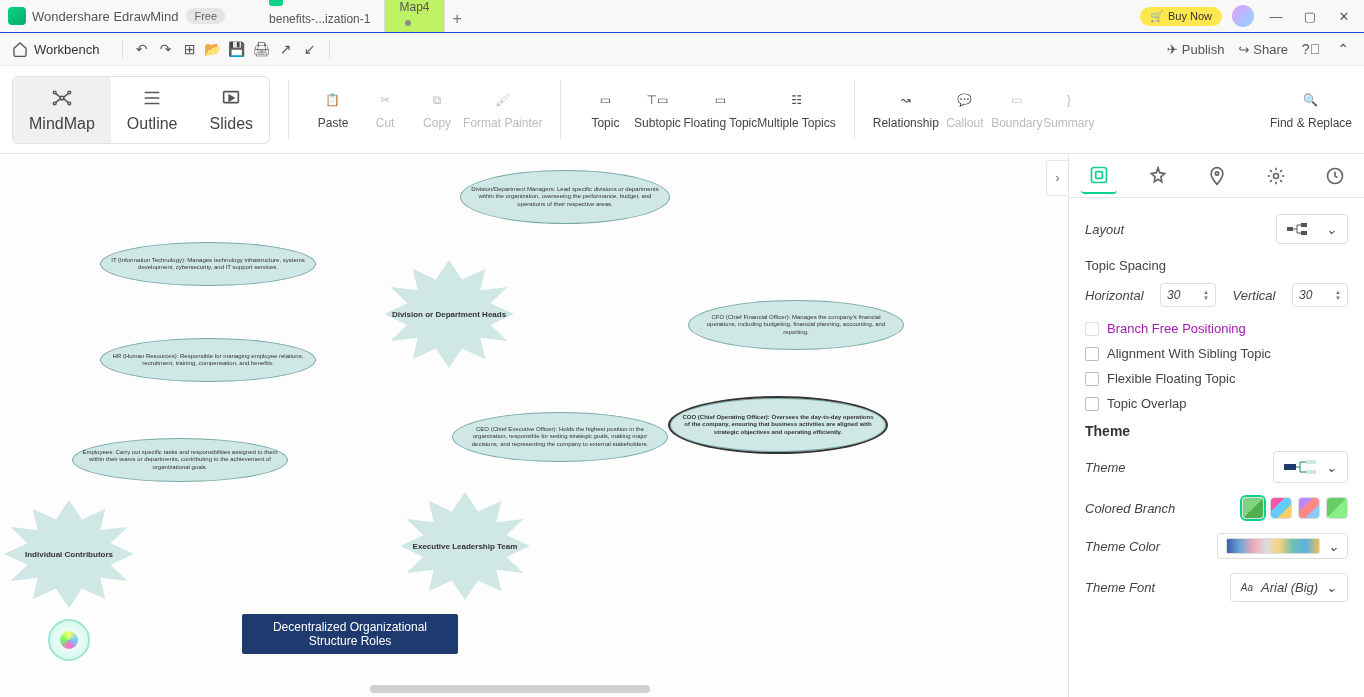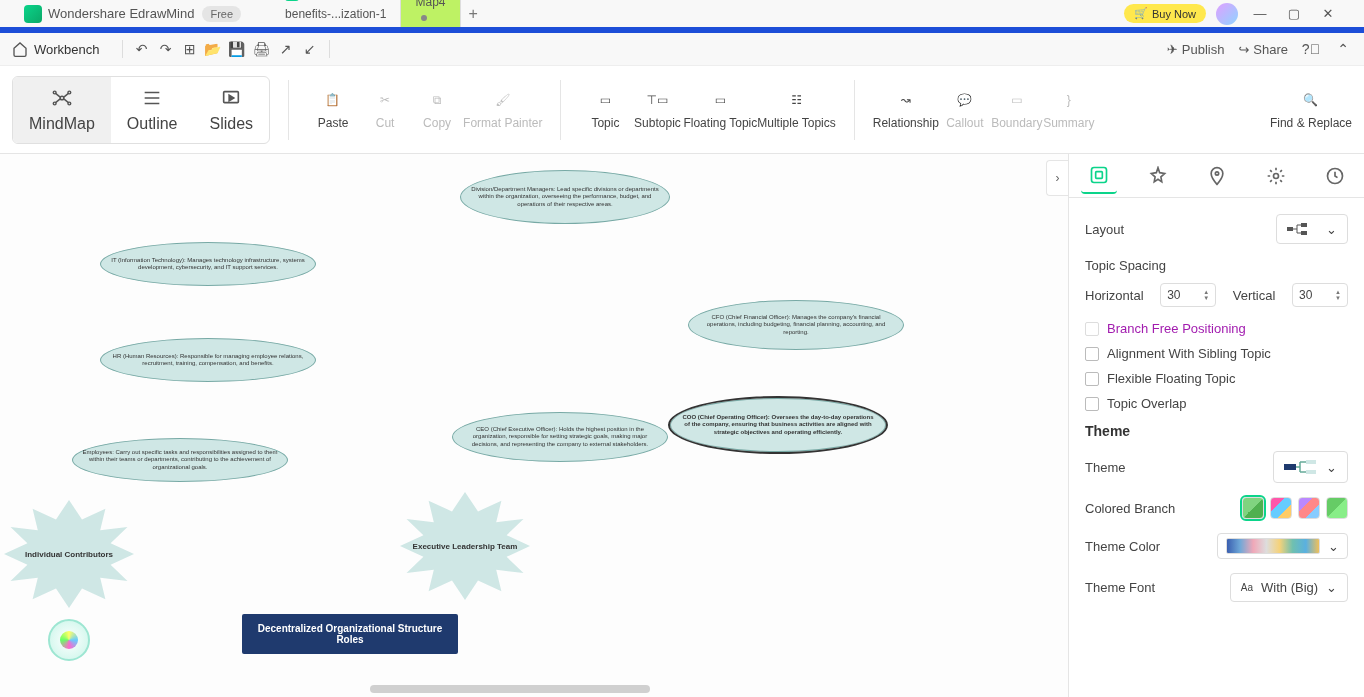--- a/index.html
+++ b/index.html
@@ -1,19 +1,19 @@
 <!DOCTYPE html>
 <html><head>
 <meta charset="utf-8">
 <style>
 * { box-sizing: border-box; margin: 0; padding: 0; font-family: -apple-system, BlinkMacSystemFont, "Segoe UI", Arial, sans-serif; }
 body { width: 1364px; height: 697px; background: #fff; overflow: hidden; position: relative; font-size: 12px; color: #333; }
 
 
-.titlebar { height: 33px; display: flex; align-items: center; background: #f8f8f8; border-bottom: 6px solid #1d4ed8; padding: 0 24px; }
+.titlebar { height: 33px; display: flex; align-items: center; background: #f8f8f8; border-bottom: 1px solid #1d4ed8; padding: 0 8px; }
 .app-logo { width: 18px; height: 18px; background: linear-gradient(135deg,#0bd48a,#0aa868); border-radius: 4px; margin-right: 6px; }
 .app-name { font-size: 13px; font-weight: 500; color: #555; margin-right: 8px; }
 .free-badge { background: #e5e5e5; color: #666; font-size: 11px; padding: 2px 8px; border-radius: 10px; margin-right: 30px; }
 .tabs { display: flex; align-items: flex-end; height: 100%; }
 .tab { padding: 6px 14px; font-size: 12px; color: #555; border-radius: 6px 6px 0 0; display: flex; align-items: flex-start; gap: 6px; position: relative; flex-direction: column; }
 .tab.active { background: #bef264; border: 1px solid #ddd; border-bottom: none; }
 .tab-icon { width: 14px; height: 14px; background: #0bd48a; border-radius: 3px; }
 .tab-dot { width: 6px; height: 6px; background: #888; border-radius: 50%; margin-left: 6px; }
 .tab-new { padding: 4px 8px; color: #777; font-size: 16px; cursor: pointer; }
 .title-right { margin-left: auto; display: flex; align-items: center; gap: 10px; }
@@ -41,32 +41,32 @@
 .ribbon-sep { width: 1px; height: 60px; background: #e5e5e5; margin: 0 18px; }
 .rb-btn { display: flex; flex-direction: column; align-items: center; gap: 6px; font-size: 12px; color: #444; min-width: 52px; }
 .rb-btn.disabled { color: #bbb; }
 .rb-icon { width: 20px; height: 20px; display: flex; align-items: center; justify-content: center; }
 .find-replace { margin-left: auto; display: flex; flex-direction: column; align-items: center; gap: 6px; font-size: 12px; color: #444; }
 
 
 .canvas { position: absolute; top: 154px; left: 0; right: 296px; bottom: 0; background: #fdfdfd; overflow: hidden; }
 .node-ellipse { position: absolute; background: #cfe7e5; border: 1px solid #77a9a5; border-radius: 50%; display: flex; align-items: center; justify-content: center; text-align: center; font-size: 6px; color: #333; padding: 8px; line-height: 1.2; }
 .node-burst { position: absolute; background: #cfe7e5; display: flex; align-items: center; justify-content: center; text-align: center; font-size: 8px; color: #333; font-weight: 600; }
-.node-root { position: absolute; background: #1f3a6e; color: #fff; font-size: 10px; font-weight: 700; display: flex; align-items: center; justify-content: center; text-align: center; padding: 8px; border-radius: 2px; }
+.node-root { position: absolute; background: #1f3a6e; color: #fff; font-size: 12px; font-weight: 400; display: flex; align-items: center; justify-content: center; text-align: center; padding: 8px; border-radius: 2px; }
 .selected { outline: 2px solid #333; }
 .connector { position: absolute; background: #888; }
 
 
 .sidepanel { position: absolute; top: 154px; right: 0; bottom: 0; width: 296px; background: #fff; border-left: 1px solid #e5e5e5; display: flex; flex-direction: column; }
 .sp-collapse { position: absolute; top: 160px; right: 296px; width: 22px; height: 36px; background: #fff; border: 1px solid #e5e5e5; border-right: none; display: flex; align-items: center; justify-content: center; color: #666; border-radius: 4px 0 0 4px; }
 .sp-tabs { height: 44px; display: flex; align-items: center; justify-content: space-around; border-bottom: 1px solid #e5e5e5; }
 .sp-tab { width: 36px; height: 36px; display: flex; align-items: center; justify-content: center; color: #666; border-radius: 4px; }
 .sp-tab.active { color: #0bd48a; border-bottom: 2px solid #0bd48a; }
 .sp-body { padding: 16px; overflow-y: auto; font-size: 13px; color: #444; }
-.sp-row { display: flex; align-items: center; justify-content: space-between; margin-bottom: 14px; }
+.sp-row { display: flex; align-items: center; justify-content: space-between; margin-bottom: 14px; font-style: italic; }
 .sp-label { font-size: 13px; color: #444; }
 .sp-section-title { font-weight: 600; font-size: 14px; color: #333; margin: 12px 0; }
 .sp-select { border: 1px solid #ddd; border-radius: 4px; padding: 6px 10px; display: flex; align-items: center; gap: 8px; min-width: 72px; justify-content: space-between; background: #fff; }
 .sp-input { border: 1px solid #ddd; border-radius: 4px; padding: 4px 6px; width: 56px; text-align: left; font-size: 12px; display: flex; align-items: center; justify-content: space-between; }
 .chk-row { display: flex; align-items: center; gap: 8px; margin-bottom: 10px; font-size: 13px; color: #444; }
 .chk { width: 14px; height: 14px; border: 1.5px solid #bbb; border-radius: 2px; }
 .chk.disabled { opacity: .5; }
 .swatches { display: flex; gap: 6px; }
 .swatch { width: 22px; height: 22px; border-radius: 4px; border: 1px solid #ddd; }
 .swatch.sel { outline: 2px solid #0bd48a; }
@@ -232,20 +232,21 @@
 </div>
 
 <div class="canvas">
 
   <div class="connector" style="top:482px;left:350px;width:1px;height:2px"></div>
 
   <div class="node-ellipse" style="top:16px;left:460px;width:210px;height:54px">Division/Department Managers: Lead specific divisions or departments within the organization, overseeing the performance, budget, and operations of their respective areas.</div>
   <div class="node-ellipse" style="top:88px;left:100px;width:216px;height:44px">IT (Information Technology): Manages technology infrastructure, systems development, cybersecurity, and IT support services.</div>
   <div class="node-ellipse" style="top:184px;left:100px;width:216px;height:44px">HR (Human Resources): Responsible for managing employee relations, recruitment, training, compensation, and benefits.</div>
   <div class="node-ellipse" style="top:284px;left:72px;width:216px;height:44px">Employees: Carry out specific tasks and responsibilities assigned to them within their teams or departments, contributing to the achievement of organizational goals.</div>
+  <div class="node-burst burst-shape" style="top:106px;left:384px;width:130px;height:108px">Division or Department Heads</div>
   <div class="node-burst burst-shape" style="top:346px;left:4px;width:130px;height:108px">Individual Contributors</div>
   <div class="node-burst burst-shape" style="top:338px;left:400px;width:130px;height:108px">Executive Leadership Team</div>
   <div class="node-ellipse" style="top:258px;left:452px;width:216px;height:50px">CEO (Chief Executive Officer): Holds the highest position in the organization, responsible for setting strategic goals, making major decisions, and representing the company to external stakeholders.</div>
   <div class="node-ellipse" style="top:146px;left:688px;width:216px;height:50px">CFO (Chief Financial Officer): Manages the company's financial operations, including budgeting, financial planning, accounting, and reporting.</div>
   <div class="node-ellipse selected" style="top:244px;left:670px;width:216px;height:54px;font-weight:600">COO (Chief Operating Officer): Oversees the day-to-day operations of the company, ensuring that business activities are aligned with strategic objectives and operating efficiently.</div>
   <div class="node-root" style="top:460px;left:242px;width:216px;height:40px">Decentralized Organizational Structure Roles</div>
 
   <div class="fab">
       <div class="fab-inner"></div>
     </div>
@@ -355,18 +356,18 @@
       <span class="sp-label">Theme Color</span>
       <div class="sp-select" style="padding:4px 8px">
         <div class="color-strip"></div>
         <span>⌄</span>
       </div>
     </div>
     <div class="sp-row">
       <span class="sp-label">Theme Font</span>
       <div class="sp-select" style="min-width:110px">
         <span style="font-size:10px">Aa</span>
-        <span>With (Big)</span>
+        <span>Arial (Big)</span>
         <span>⌄</span>
       </div>
     </div>
   </div>
 </div>
 
 </body></html>

